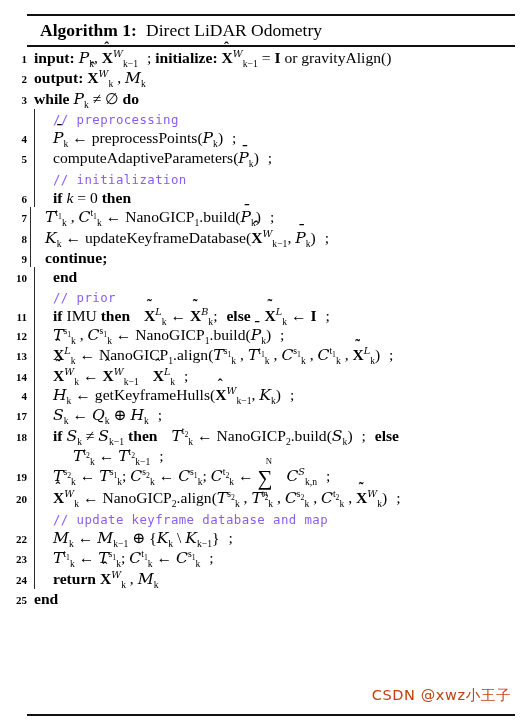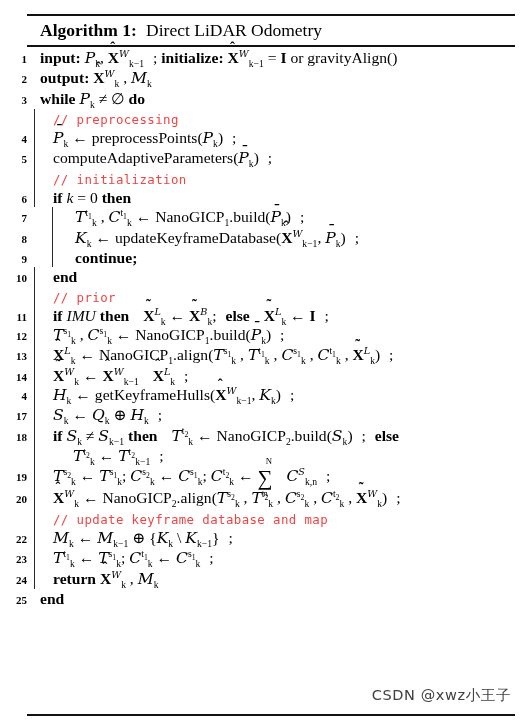--- a/index.html
+++ b/index.html
@@ -47,27 +47,27 @@
     letter-spacing:0;
   }
   .txt{
     flex:1 1 auto;
     font-size:15.6px;
     line-height:19.3px;
     padding-top:0px;
     white-space:nowrap;
     position:relative;
   }
-  .lvl0{padding-left:4px;margin-left:6px;}
+  .lvl0{padding-left:4px;}
   .lvl1{margin-left:4px;padding-left:18px;border-left:1.3px solid #2b2b2b;}
-  .lvl2{margin-left:22px;padding-left:22px;border-left:1.3px solid #2b2b2b;}
-
-  .cmt{color:#ef4444;font-family:"DejaVu Sans Mono","Liberation Mono",monospace;font-size:12.4px;line-height:16px;letter-spacing:.4px;}
+  .lvl2{padding-left:14px;border-left:1.3px solid #2b2b2b;}
+
+  .cmt{color:#8b5cf6;font-family:"DejaVu Sans Mono","Liberation Mono",monospace;font-size:12.4px;line-height:16px;letter-spacing:.4px;}
   .kw{font-weight:bold;}
-  .it{font-style:italic;}
+  .it{}
   .mathit{font-style:italic;font-family:"Liberation Serif","DejaVu Serif",serif;}
   .cal{font-family:"DejaVu Serif","Liberation Serif",serif;font-style:italic;}
   .bx{font-weight:bold;}
   sup{font-size:.62em;vertical-align:super;line-height:0;}
   sub{font-size:.62em;vertical-align:sub;line-height:0;}
   sup sub{font-size:.8em;}
   .hat{position:relative;display:inline-block;}
   .hat::before{content:"\02C6";position:absolute;left:50%;top:-0.70em;transform:translateX(-62%);font-size:.95em;font-weight:bold;}
   .tld{position:relative;display:inline-block;}
   .tld::before{content:"\02DC";position:absolute;left:50%;top:-0.74em;transform:translateX(-58%);font-size:.92em;font-weight:bold;}
@@ -77,21 +77,21 @@
   .sumwrap{display:inline-block;position:relative;}
   .sumwrap sup{position:absolute;left:55%;top:-0.62em;font-size:.56em;}
   .sumwrap sub{position:absolute;left:38%;bottom:-0.48em;font-size:.56em;}
   .sp{display:inline-block;width:5px;}
   .sp2{display:inline-block;width:10px;}
 
   
   .watermark{
     position:absolute;right:20px;top:686px;
     font-family:"DejaVu Sans","Liberation Sans",sans-serif;
-    font-size:14.5px;color:#404040;letter-spacing:.6px;
+    font-size:14.5px;color:#c2410c;letter-spacing:.6px;
     white-space:nowrap;
   }
 </style>
 </head>
 <body>
 
 <div class="algo">
 
   <div class="rule-top"></div>
   <div class="rule-mid"></div>

